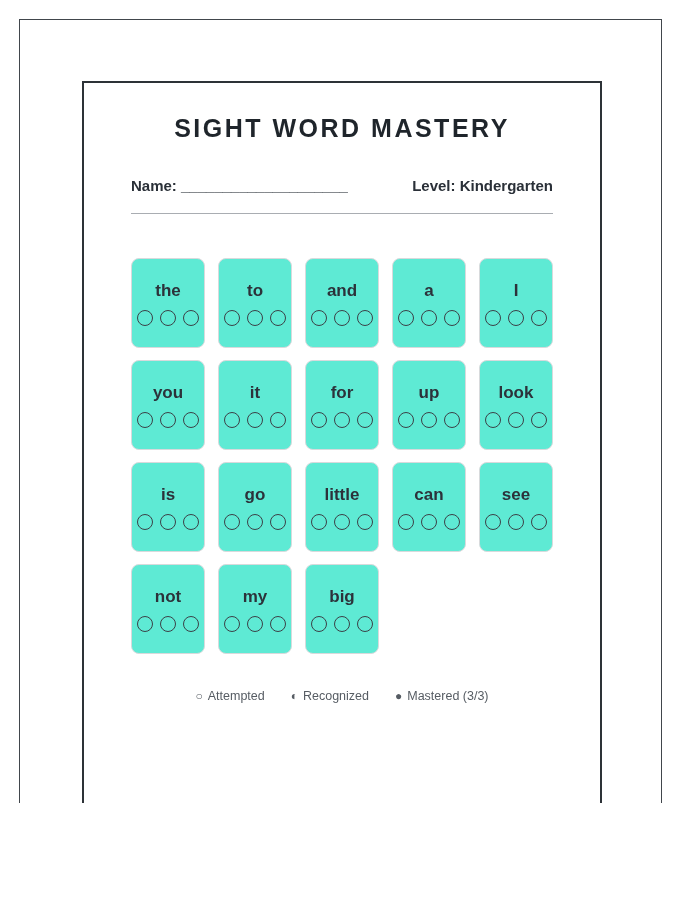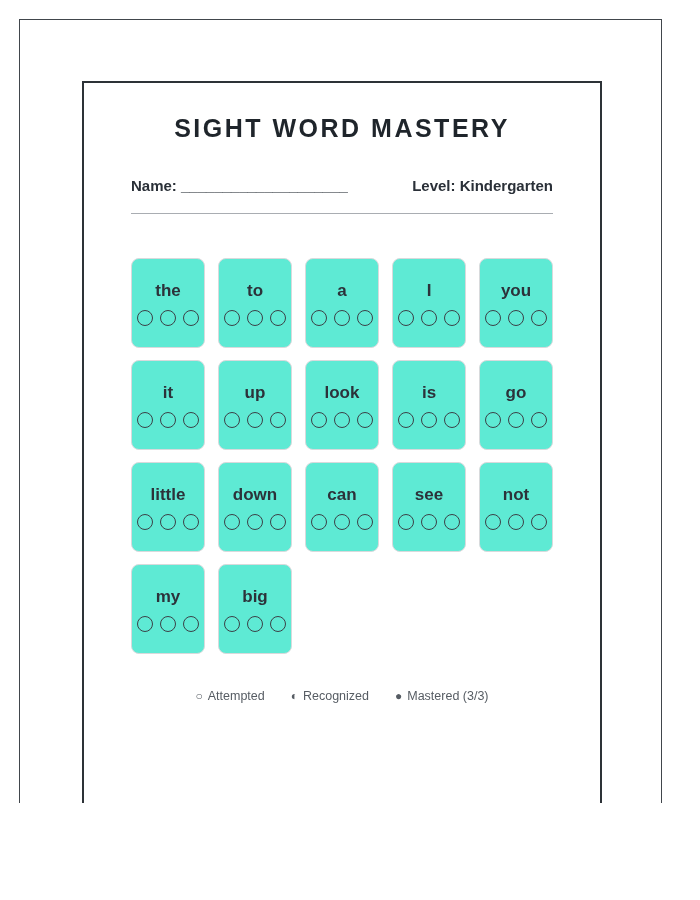--- a/index.html
+++ b/index.html
@@ -132,20 +132,28 @@
 
   <div class="word-card">
     <div class="word-label">to</div>
     <div class="circle-row">
             <span class="progress-circle"></span>
             <span class="progress-circle"></span>
             <span class="progress-circle"></span>
           </div>
   </div>
 
+  <div class="word-card">
+    <div class="word-label">and</div>
+    <div class="circle-row">
+            <span class="progress-circle"></span>
+            <span class="progress-circle"></span>
+            <span class="progress-circle"></span>
+          </div>
+  </div>
 
   <div class="word-card">
     <div class="word-label">a</div>
     <div class="circle-row">
             <span class="progress-circle"></span>
             <span class="progress-circle"></span>
             <span class="progress-circle"></span>
           </div>
   </div>
 
@@ -171,20 +179,28 @@
     <div class="word-label">it</div>
     <div class="circle-row">
             <span class="progress-circle"></span>
             <span class="progress-circle"></span>
             <span class="progress-circle"></span>
           </div>
   </div>
 
 
 
+  <div class="word-card">
+    <div class="word-label">for</div>
+    <div class="circle-row">
+            <span class="progress-circle"></span>
+            <span class="progress-circle"></span>
+            <span class="progress-circle"></span>
+          </div>
+  </div>
 
   <div class="word-card">
     <div class="word-label">up</div>
     <div class="circle-row">
             <span class="progress-circle"></span>
             <span class="progress-circle"></span>
             <span class="progress-circle"></span>
           </div>
   </div>
 
@@ -218,28 +234,20 @@
 
   <div class="word-card">
     <div class="word-label">little</div>
     <div class="circle-row">
             <span class="progress-circle"></span>
             <span class="progress-circle"></span>
             <span class="progress-circle"></span>
           </div>
   </div>
 
-  <div class="word-card">
-    <div class="word-label">down</div>
-    <div class="circle-row">
-            <span class="progress-circle"></span>
-            <span class="progress-circle"></span>
-            <span class="progress-circle"></span>
-          </div>
-  </div>
 
   <div class="word-card">
     <div class="word-label">can</div>
     <div class="circle-row">
             <span class="progress-circle"></span>
             <span class="progress-circle"></span>
             <span class="progress-circle"></span>
           </div>
   </div>
 

